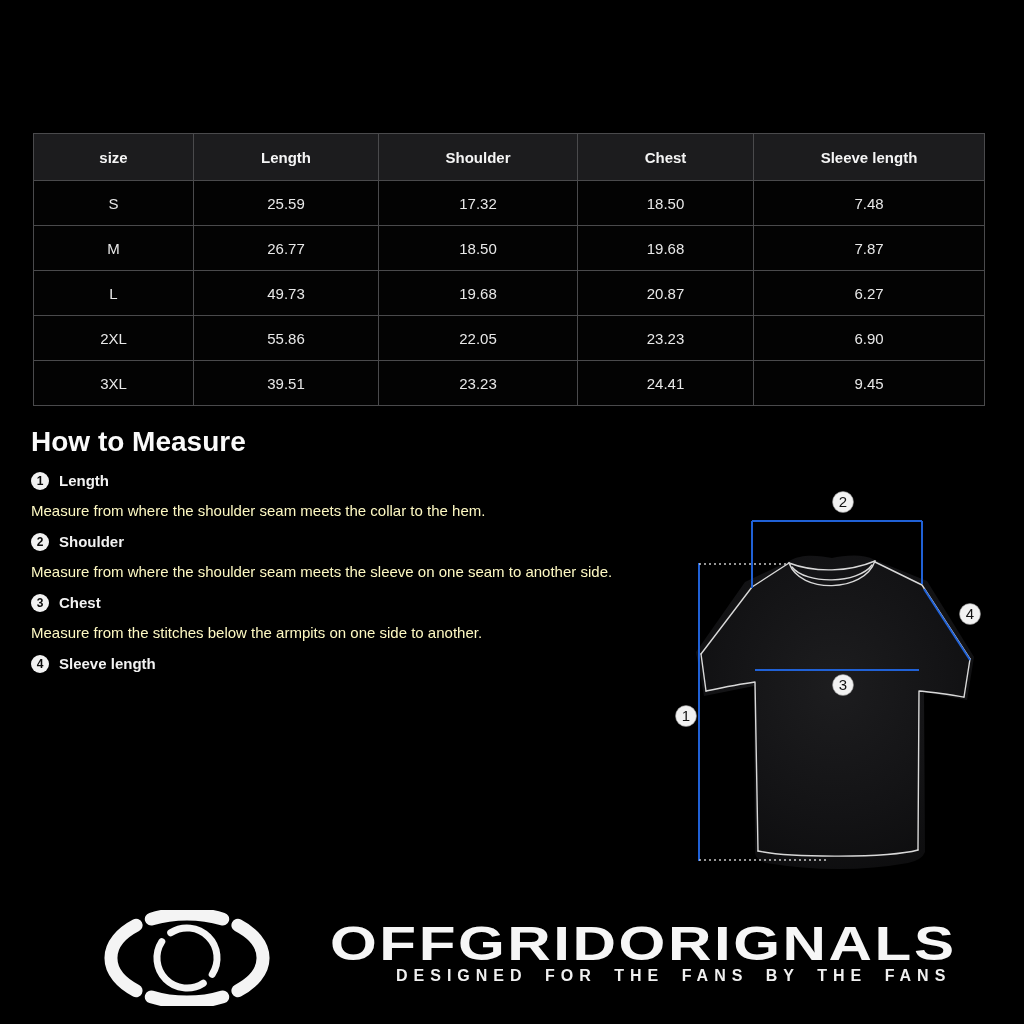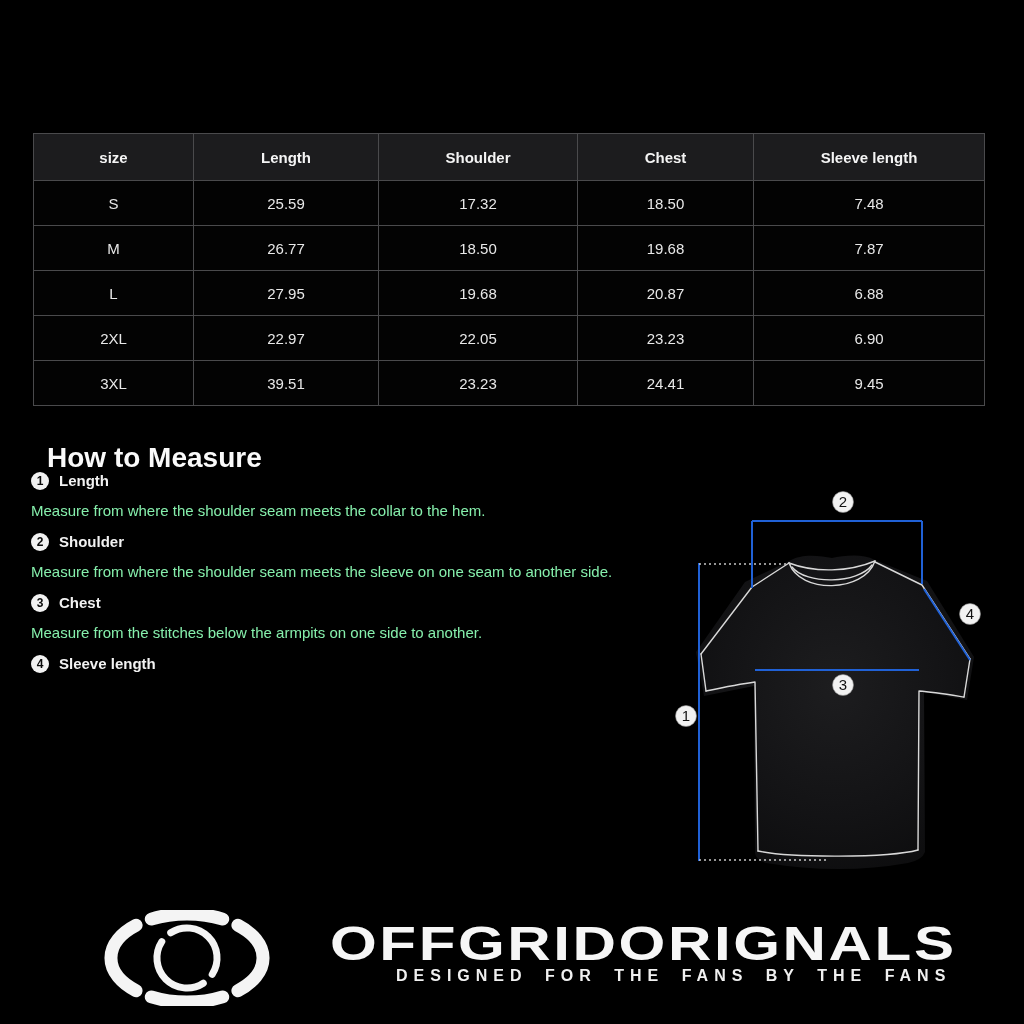--- a/index.html
+++ b/index.html
@@ -44,21 +44,21 @@
   .m-badge{
     width:18px;height:18px;border-radius:50%;
     background:#f2f2f2;color:#0a0a0a;
     font-size:12px;font-weight:bold;
     display:flex;align-items:center;justify-content:center;
     flex:0 0 18px;
   }
   .m-label{font-size:15px;font-weight:bold;color:#f2f2f2;}
   .m-desc{
     height:30px;line-height:30px;
-    font-size:15px;color:#86efac;white-space:nowrap;
+    font-size:15px;color:#fef9c3;white-space:nowrap;
   }
 
   
   .diagram{position:absolute;left:640px;top:478px;width:384px;height:432px;}
   .diagram svg{display:block;}
   .marker-num{
     font-family:"Liberation Sans",sans-serif;
     font-size:15px;font-weight:500;fill:#111;
   }
 
@@ -106,43 +106,43 @@
     </tr>
     <tr>
       <td>M</td>
       <td>26.77</td>
       <td>18.50</td>
       <td>19.68</td>
       <td>7.87</td>
     </tr>
     <tr>
       <td>L</td>
-      <td>27.95</td>
+      <td>49.73</td>
       <td>19.68</td>
       <td>20.87</td>
-      <td>6.88</td>
+      <td>6.27</td>
     </tr>
     <tr>
       <td>2XL</td>
-      <td>22.97</td>
+      <td>55.86</td>
       <td>22.05</td>
       <td>23.23</td>
       <td>6.90</td>
     </tr>
     <tr>
       <td>3XL</td>
       <td>39.51</td>
       <td>23.23</td>
       <td>24.41</td>
       <td>9.45</td>
     </tr>
   </tbody>
 </table>
 
-<h2 class="htm-title" style="margin:16px">How to Measure</h2>
+<h2 class="htm-title" style="margin:0">How to Measure</h2>
 
 <div class="measure-list">
   <div class="m-item">
     <span class="m-badge">1</span>
     <span class="m-label">Length</span>
   </div>
   <div class="m-desc">Measure from where the shoulder seam meets the collar to the hem.</div>
 
   <div class="m-item">
     <span class="m-badge">2</span>

